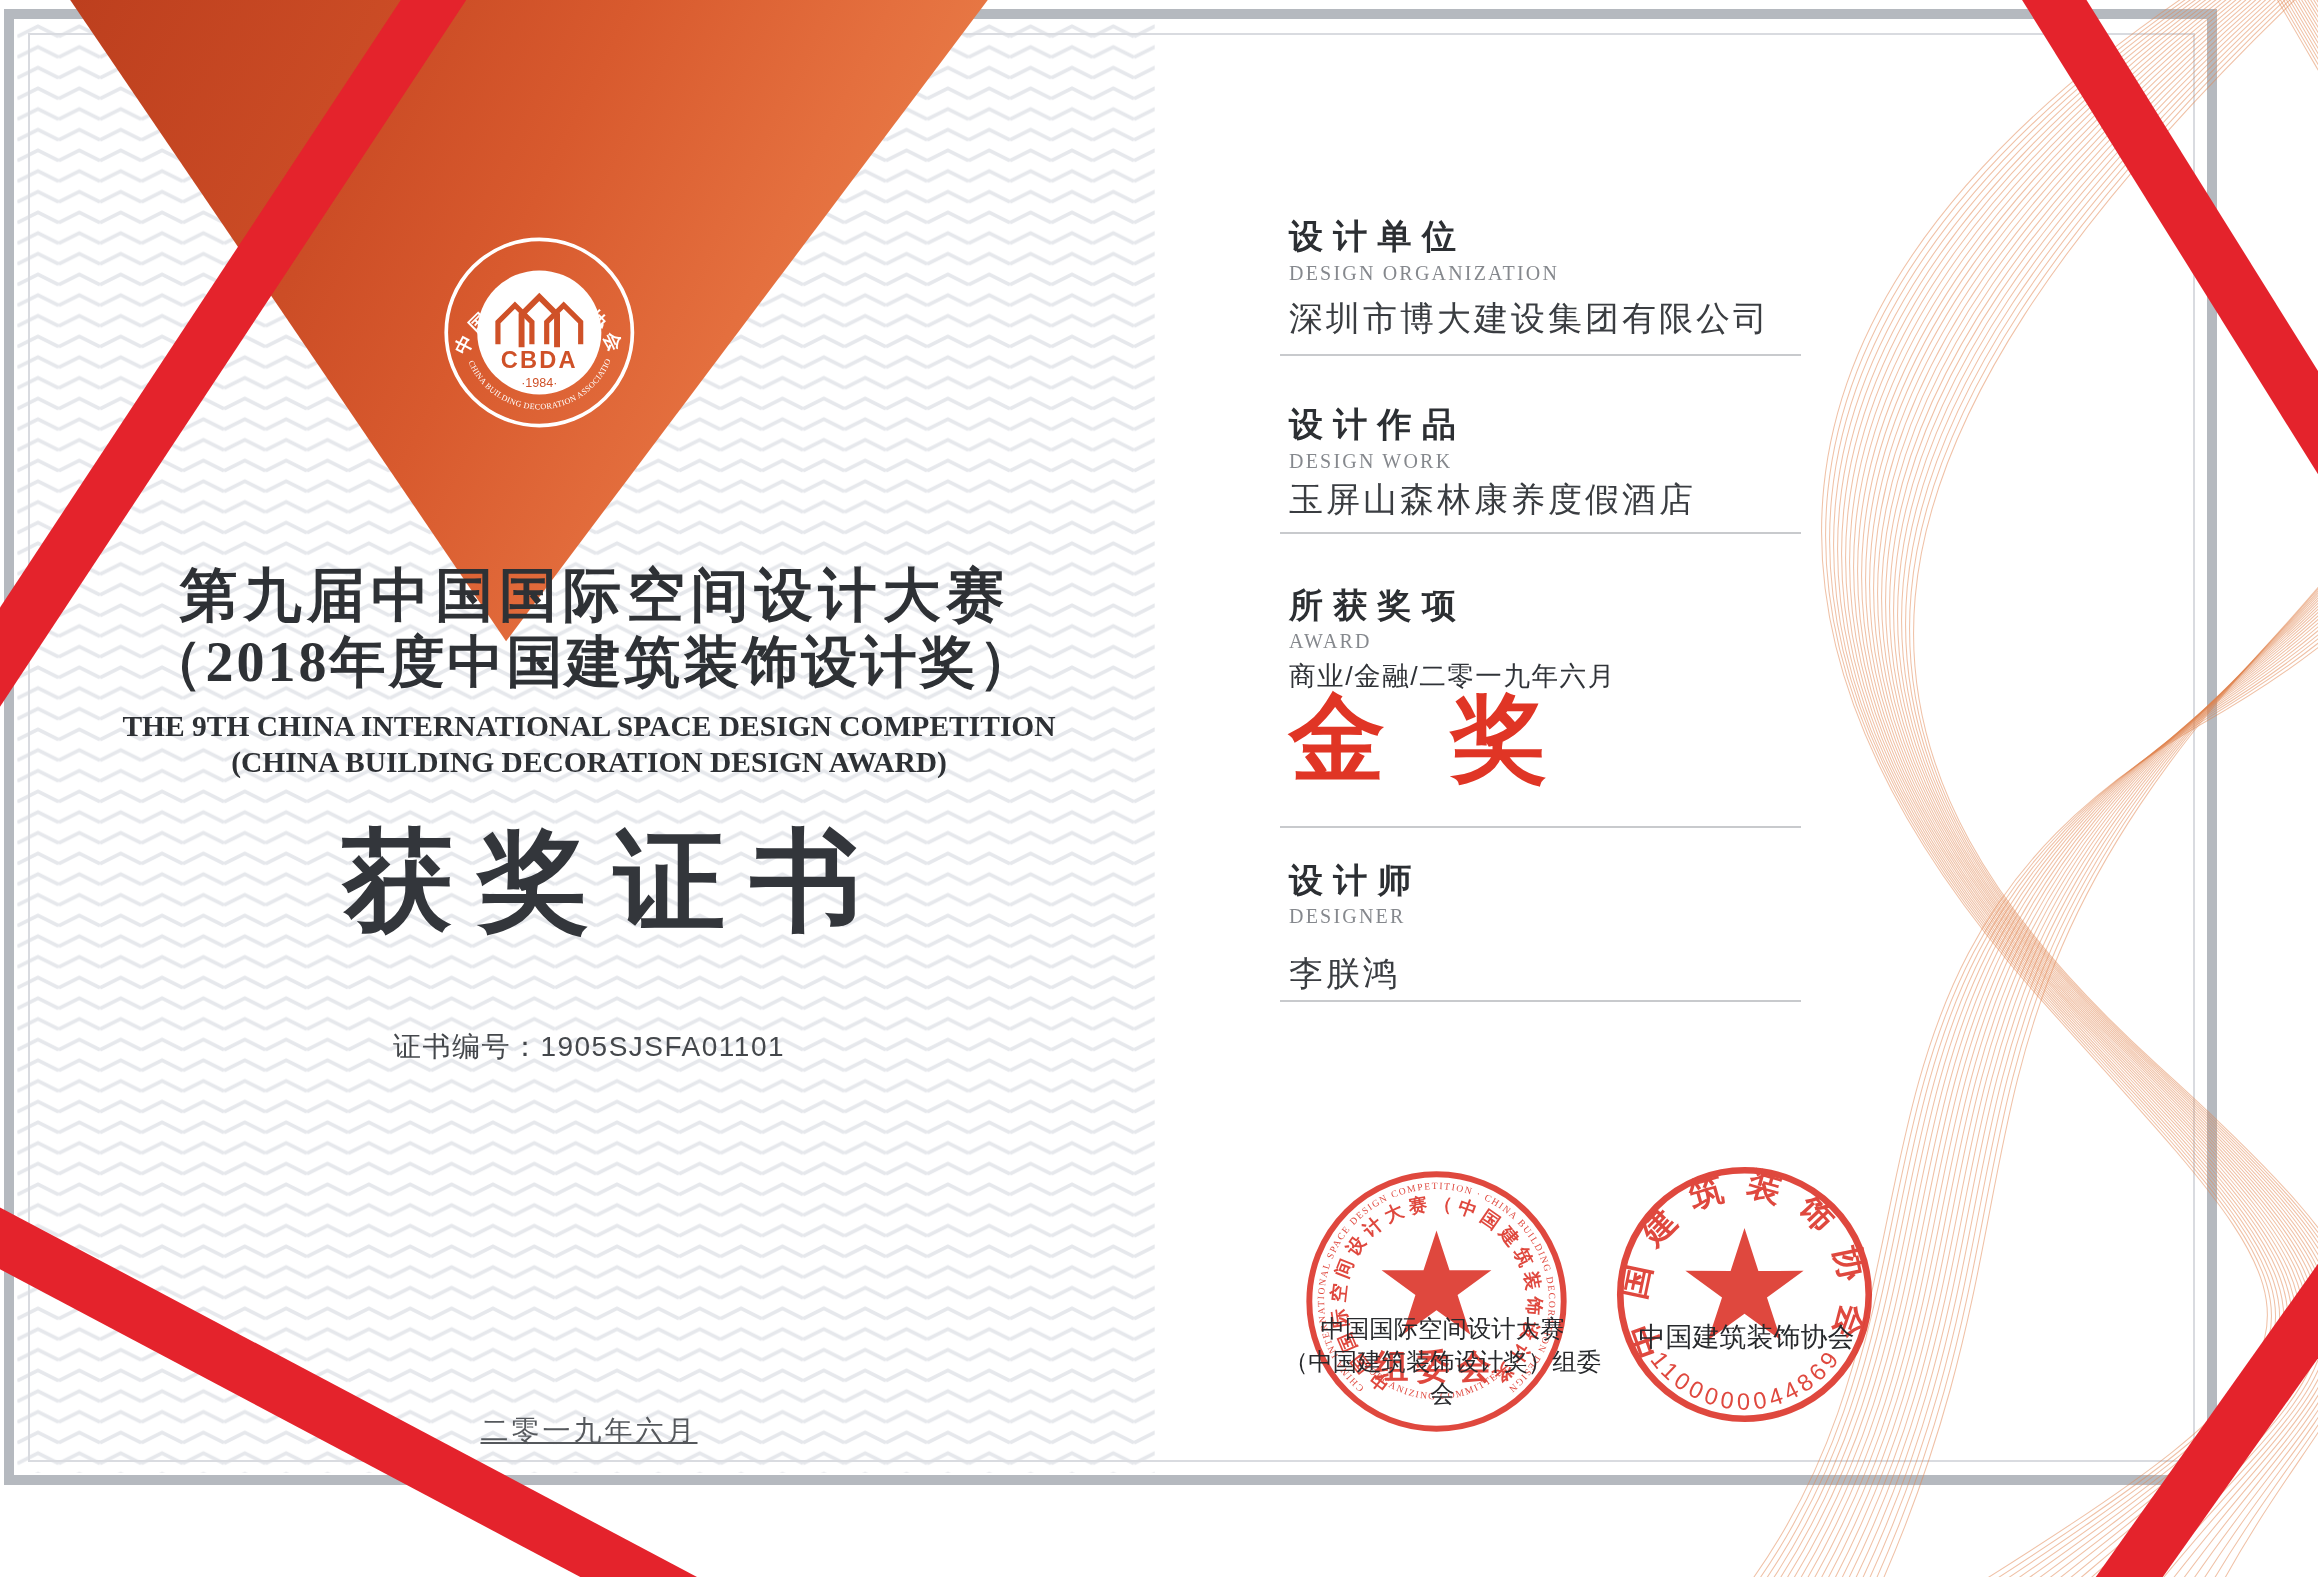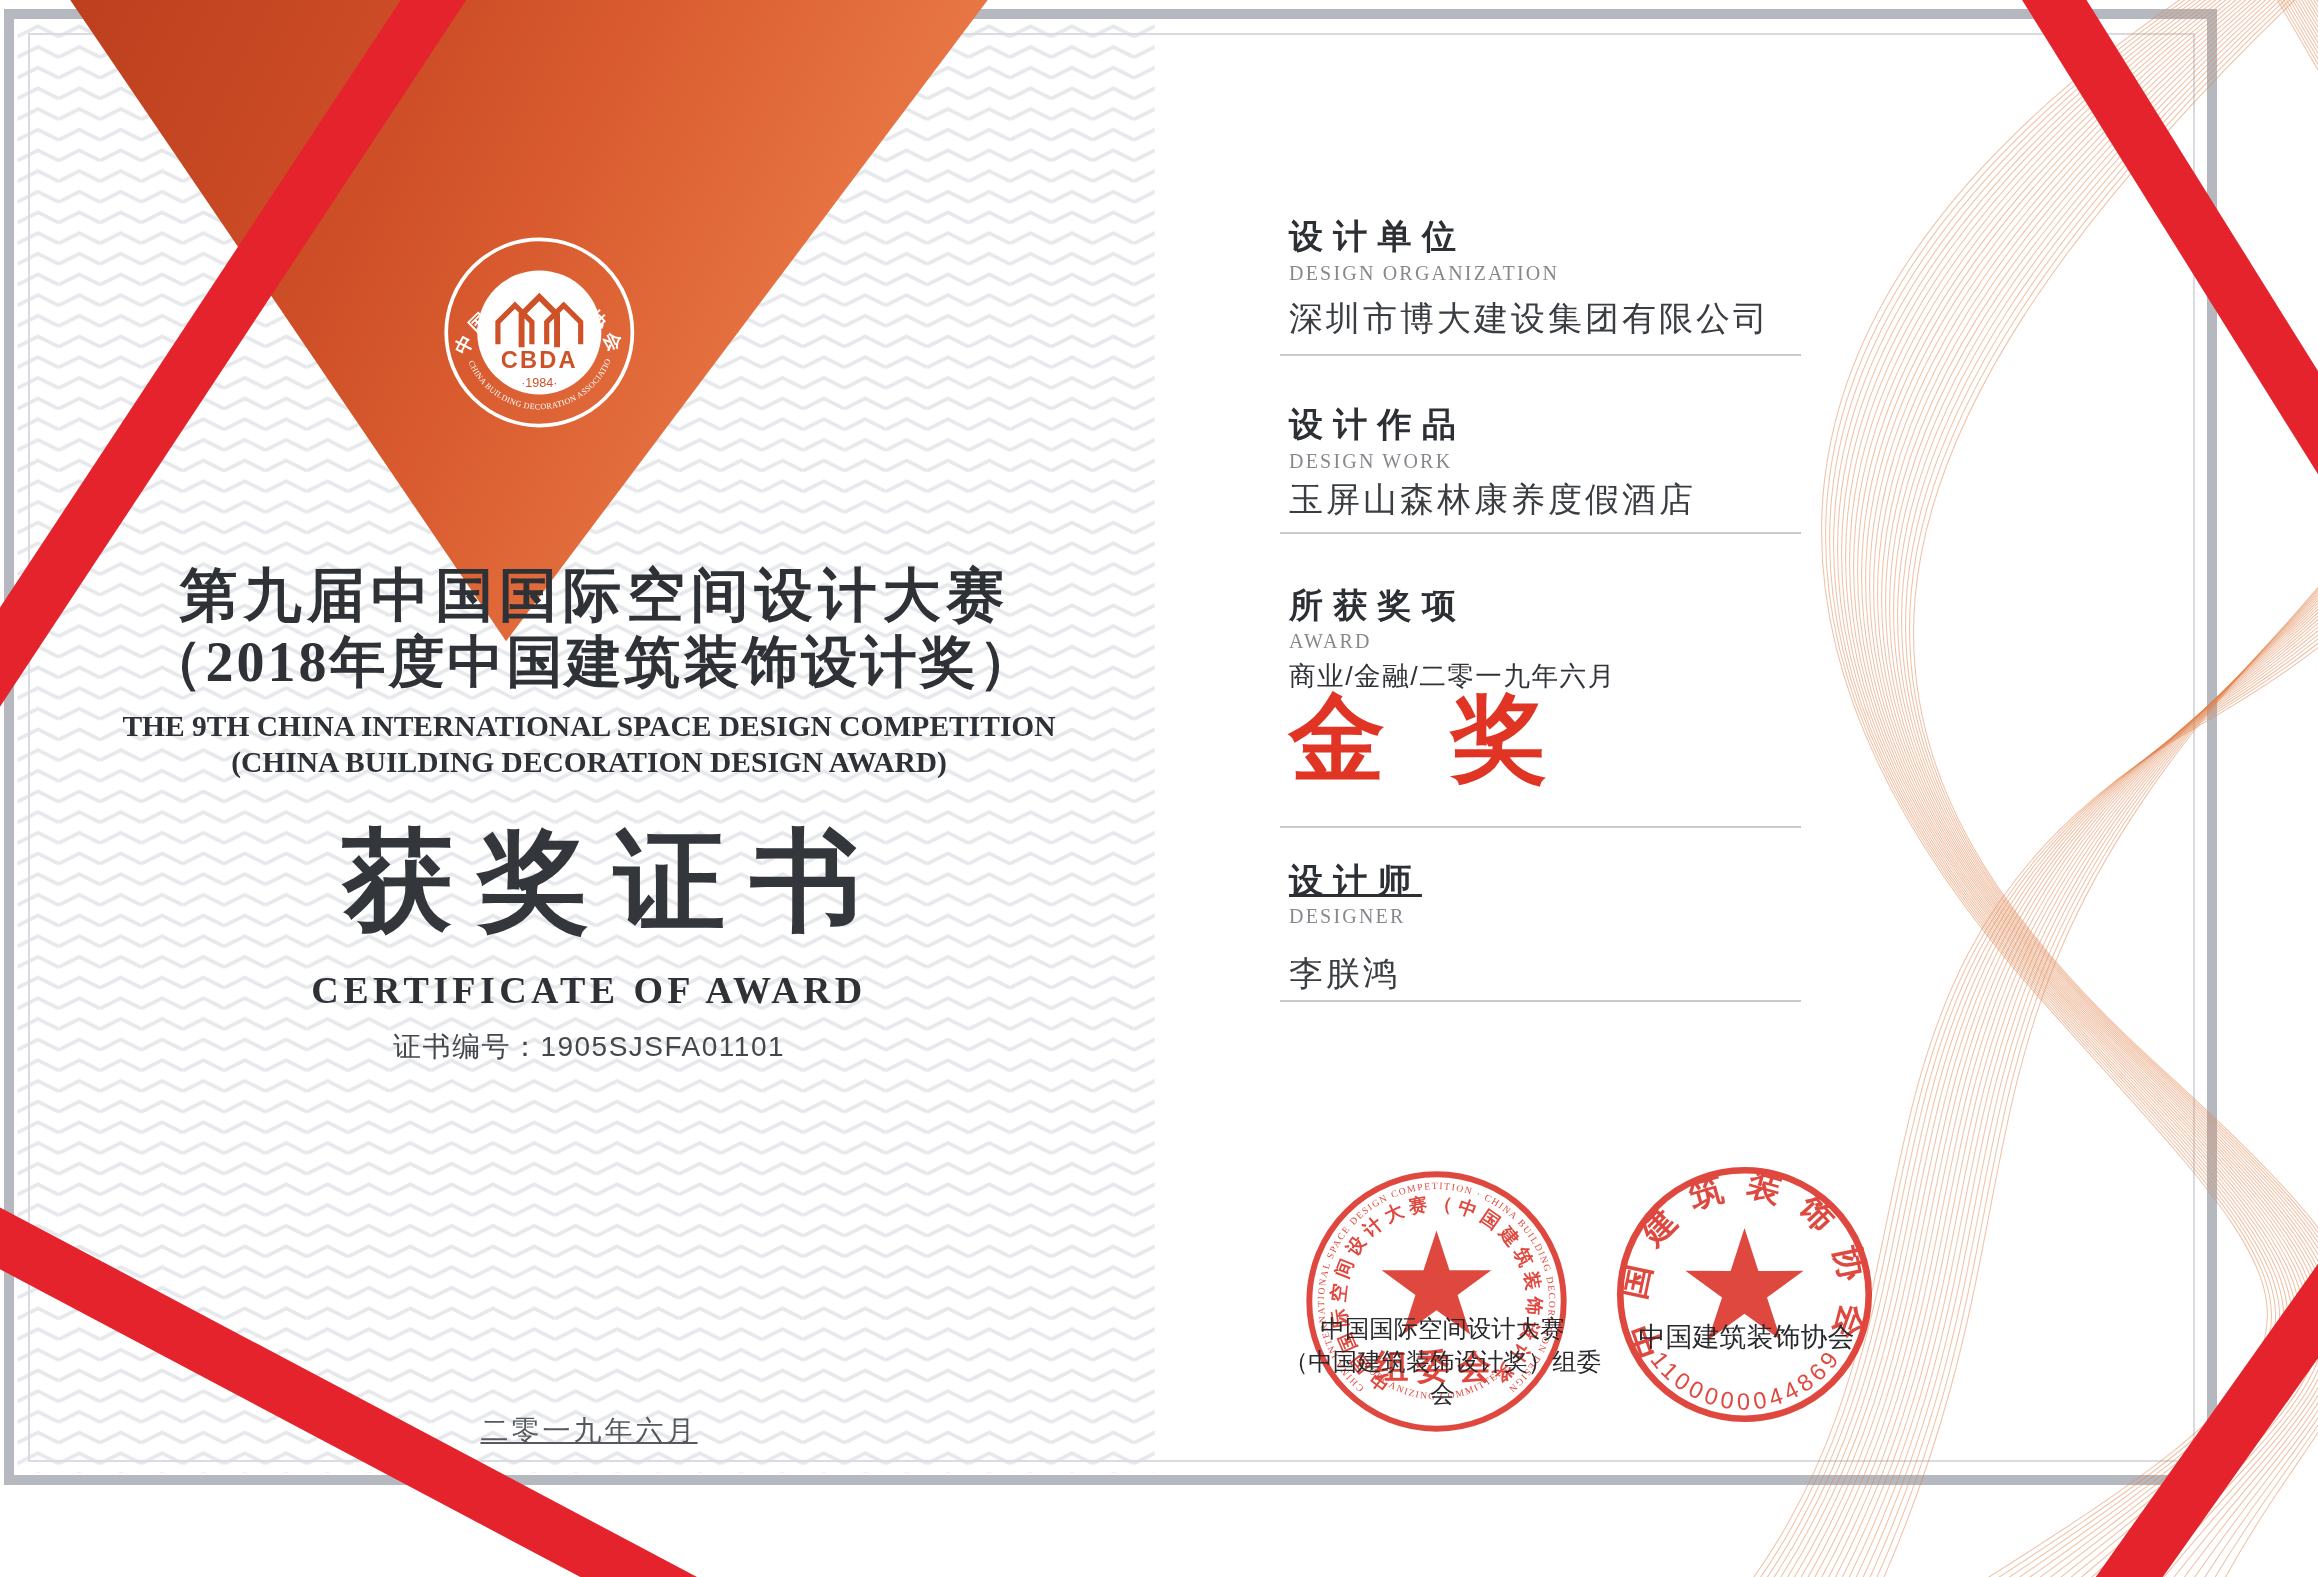--- a/index.html
+++ b/index.html
@@ -34,21 +34,21 @@
   .label-cn{font:700 34px/1 "Liberation Serif","DejaVu Serif",serif;color:#2c2f33;letter-spacing:10.3px;}
   .label-en{font:400 20px/1 "Liberation Serif","DejaVu Serif",serif;color:#85888d;letter-spacing:2.2px;}
   .value{font:400 34px/1 "Liberation Sans","DejaVu Sans",sans-serif;color:#3a3d41;letter-spacing:3px;}
   .value-small{font:400 26.6px/1 "Liberation Sans","DejaVu Sans",sans-serif;color:#303338;letter-spacing:1.5px;}
   .rule{left:1280px;width:521px;height:1.5px;background:#c8cacd;z-index:9;}
   #s1-label{top:220px;} #s1-en{top:263px;} #s1-value{top:301px;} #rule-1{top:354px;}
   #s2-label{top:408px;} #s2-en{top:451px;} #s2-value{top:482px;} #rule-2{top:532px;}
   #s3-label{top:589px;} #s3-en{top:631px;} #s3-value{top:663px;}
   #s3-prize{top:691px;font:700 96px/1 "Liberation Serif","DejaVu Serif",serif;color:#e03525;letter-spacing:66px;}
   #rule-3{top:826px;}
-  #s4-label{top:864px;text-decoration:underline;} #s4-en{top:906px;} #s4-value{top:956px;text-align:right;} #rule-4{top:1000px;}
+  #s4-label{top:864px;} #s4-en{top:906px;} #s4-value{top:956px;text-align:right;} #rule-4{top:1000px;}
   
   #issuer-committee{left:1278px;top:1313px;width:329px;text-align:center;z-index:13;
       font:400 24.4px/32.5px "Liberation Sans","DejaVu Sans",sans-serif;color:#27292c;}
   #issuer-association{left:1584px;top:1324px;width:325px;text-align:center;z-index:13;
       font:400 27px/1 "Liberation Sans","DejaVu Sans",sans-serif;color:#27292c;}
   #stamp-committee{left:1296px;top:1161px;z-index:12;}
   #stamp-association{left:1604px;top:1154px;z-index:12;}
   .stamp text, .stamp textPath{fill:#dc352a;}
   .stamp{opacity:.9;}
 </style>
@@ -148,21 +148,20 @@
       <path d="M 2510,2180 C 2782,1624 2573,1385 3065,878 S 3320,284 3128,-40"></path>
       <path d="M 2520,2180 C 2788,1616 2582,1390 3070,872 S 3320,276 3132,-40"></path>
       <path d="M 2530,2180 C 2794,1608 2591,1395 3075,866 S 3320,268 3136,-40"></path>
     </svg>
 
   <div class="abs lp" id="title-cn-1">第九届中国国际空间设计大赛</div>
   <div class="abs lp" id="title-cn-2">（2018年度中国建筑装饰设计奖）</div>
   <div class="abs lp" id="title-en-1">THE 9TH CHINA INTERNATIONAL SPACE DESIGN COMPETITION</div>
   <div class="abs lp" id="title-en-2">(CHINA BUILDING DECORATION DESIGN AWARD)</div>
   <div class="abs lp" id="cert-cn">获奖证书</div>
-  <div class="abs lp" id="cert-en">CERTIFICATE OF AWARD</div>
   <div class="abs lp" id="cert-no">证书编号：1905SJSFA01101</div>
   <div class="abs lp" id="issue-date">二零一九年六月</div>
 
   <div class="abs rp label-cn" id="s1-label">设计单位</div>
   <div class="abs rp label-en" id="s1-en">DESIGN ORGANIZATION</div>
   <div class="abs rp value" id="s1-value">深圳市博大建设集团有限公司</div>
   <div class="abs rule" id="rule-1"></div>
 
   <div class="abs rp label-cn" id="s2-label">设计作品</div>
   <div class="abs rp label-en" id="s2-en">DESIGN WORK</div>

